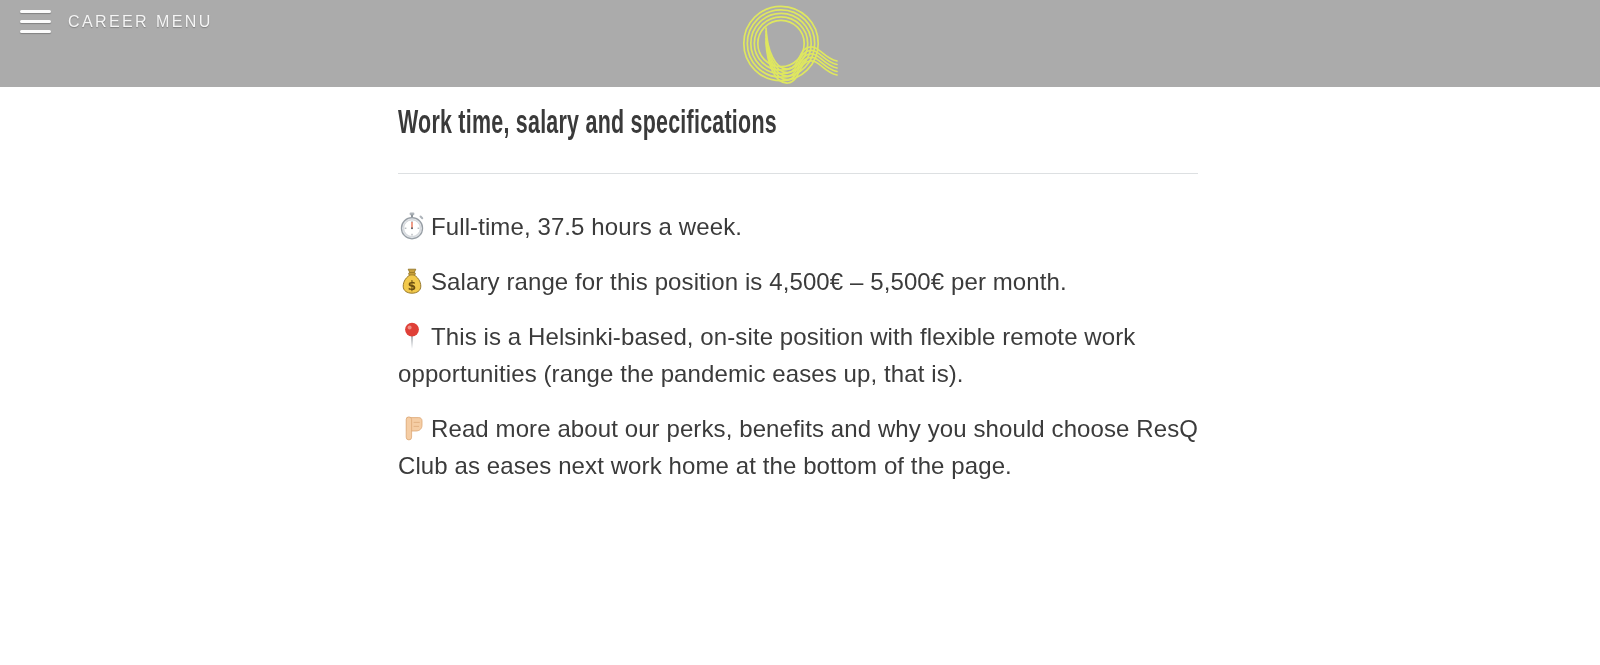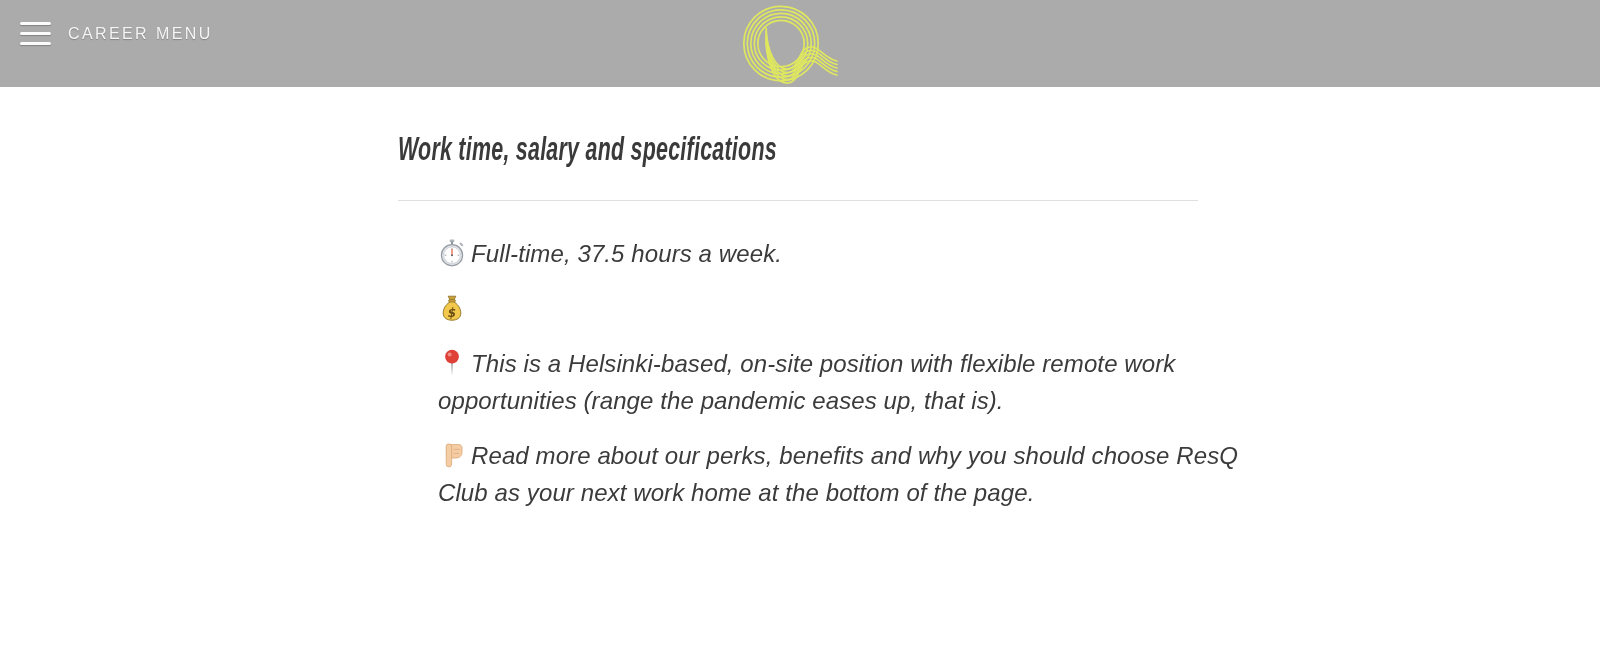--- a/index.html
+++ b/index.html
@@ -7,51 +7,51 @@
     width:1600px;height:665px;background:#ffffff;
     font-family:"Liberation Sans",sans-serif;
     -webkit-font-smoothing:antialiased;
     overflow:hidden;
   }
   
   .header{
     position:relative;height:87px;background:#ababab;
   }
   .menu-btn{
-    position:absolute;left:20px;top:22px;
+    position:absolute;left:20px;top:10px;
     display:flex;align-items:center;gap:17px;
     background:none;border:none;padding:0;cursor:pointer;
   }
   .burger{display:flex;flex-direction:column;gap:7px;width:31px;}
   .burger span{
     display:block;height:3px;background:#fbfbfb;border-radius:1.5px;
     box-shadow:0 1px 1px rgba(80,80,80,.45);
   }
   .menu-label{
     color:#f5f5f5;font-size:16px;letter-spacing:2.4px;line-height:16px;
     text-shadow:0 1px 1px rgba(90,90,90,.5);
     font-weight:normal;white-space:nowrap;
   }
   .logo{
     position:absolute;top:2px;left:50%;
     transform:translateX(calc(-50% - 15px));
     cursor:pointer;
   }
   
-  .main{padding:43px 0 0 398px;font-style:italic;}
+  .main{padding:16px 0 0 398px;}
   .page-title{
     margin:0;font-size:34px;line-height:36px;font-weight:bold;color:#3a3a3a;
     transform:scaleX(0.63);transform-origin:left center;white-space:nowrap;
     letter-spacing:0.4px;
   }
   .divider{
     border:none;border-top:1px solid #dde0e2;
     width:800px;margin:34px 0 0 0;
   }
-  .job-specs{width:804px;margin-left:40px;}
+  .job-specs{width:804px;}
   .para{
     margin:18px 0 0 0;font-size:24px;line-height:37px;color:#3b3b3b;
     letter-spacing:0.1px;
   }
   .para:first-child{margin-top:34px;}
   .emoji{
     display:inline-block;width:28px;height:28px;vertical-align:-5px;
     margin-right:5px;
   }
   .emoji svg{display:block;}
@@ -105,29 +105,29 @@
             <line x1="19.6" y1="16.2" x2="21.3" y2="16.2" stroke="#9aa0a6" stroke-width="1"></line>
             <line x1="14" y1="16.2" x2="14" y2="10.6" stroke="#e8694a" stroke-width="1.3" stroke-linecap="round"></line>
             <circle cx="14" cy="16.2" r="1" fill="#5f6368"></circle>
           </svg></span><span class="ptext">Full-time, 37.5 hours a week.</span></p>
 
   <p class="para"><span class="emoji" title="💰"><svg viewBox="0 0 28 28" width="28" height="28">
             <path d="M10.2 2.2 h7.6 l-2 4.2 h-3.6 z" fill="#caa23d" stroke="#8c6d1f" stroke-width="0.8"></path>
             <path d="M14 6.8 C 8 9.6 5.2 14.6 5.2 19.2 c0 4.6 3.9 7 8.8 7 s8.8-2.4 8.8-7 c0-4.6-2.8-9.6-8.8-12.4z" fill="#f2c94c" stroke="#8c6d1f" stroke-width="0.9"></path>
             <rect x="10.6" y="5.6" width="6.8" height="2.4" rx="1.2" fill="#caa23d" stroke="#8c6d1f" stroke-width="0.7"></rect>
             <text x="14" y="22.6" text-anchor="middle" font-size="12" font-weight="bold" font-family="DejaVu Sans, sans-serif" fill="#6b4e11">$</text>
-          </svg></span></p>
+          </svg></span><span class="ptext">Salary range for this position is 4,500€ – 5,500€ per month.</span></p>
 
   <p class="para"><span class="emoji" title="📍"><svg viewBox="0 0 28 28" width="28" height="28">
             <path d="M13.1 12.6 L14 26.8 L14.9 12.6 Z" fill="#9aa0a6"></path>
             <circle cx="14" cy="7.6" r="6.9" fill="#df4038"></circle>
             <circle cx="11.6" cy="5.4" r="2" fill="#ef8d84"></circle>
           </svg></span><span class="ptext">This is a Helsinki-based, on-site position with flexible remote work opportunities (range the pandemic eases up, that is).</span></p>
 
 
   <p class="para"><span class="emoji" title="👇🏻"><svg viewBox="0 0 28 28" width="28" height="28">
             <path d="M9 3.6 h11.8 c2 0 3.2 1.4 3.2 3.2 v4.6 c0 3.4-2.6 5.6-6 5.6 h-9 z" fill="#f5cda4" stroke="#dca775" stroke-width="0.8"></path>
             <rect x="8.2" y="2.9" width="5.4" height="23" rx="2.7" fill="#f5cda4" stroke="#dca775" stroke-width="0.8"></rect>
             <line x1="15.6" y1="8.4" x2="21.8" y2="8.4" stroke="#dca775" stroke-width="0.7"></line>
             <line x1="15.6" y1="12.4" x2="21" y2="12.4" stroke="#dca775" stroke-width="0.7"></line>
-          </svg></span><span class="ptext">Read more about our perks, benefits and why you should choose ResQ Club as your next work home at the bottom of the page.</span></p>
+          </svg></span><span class="ptext">Read more about our perks, benefits and why you should choose ResQ Club as eases next work home at the bottom of the page.</span></p>
 </div>
 </main>
 
 </body></html>

